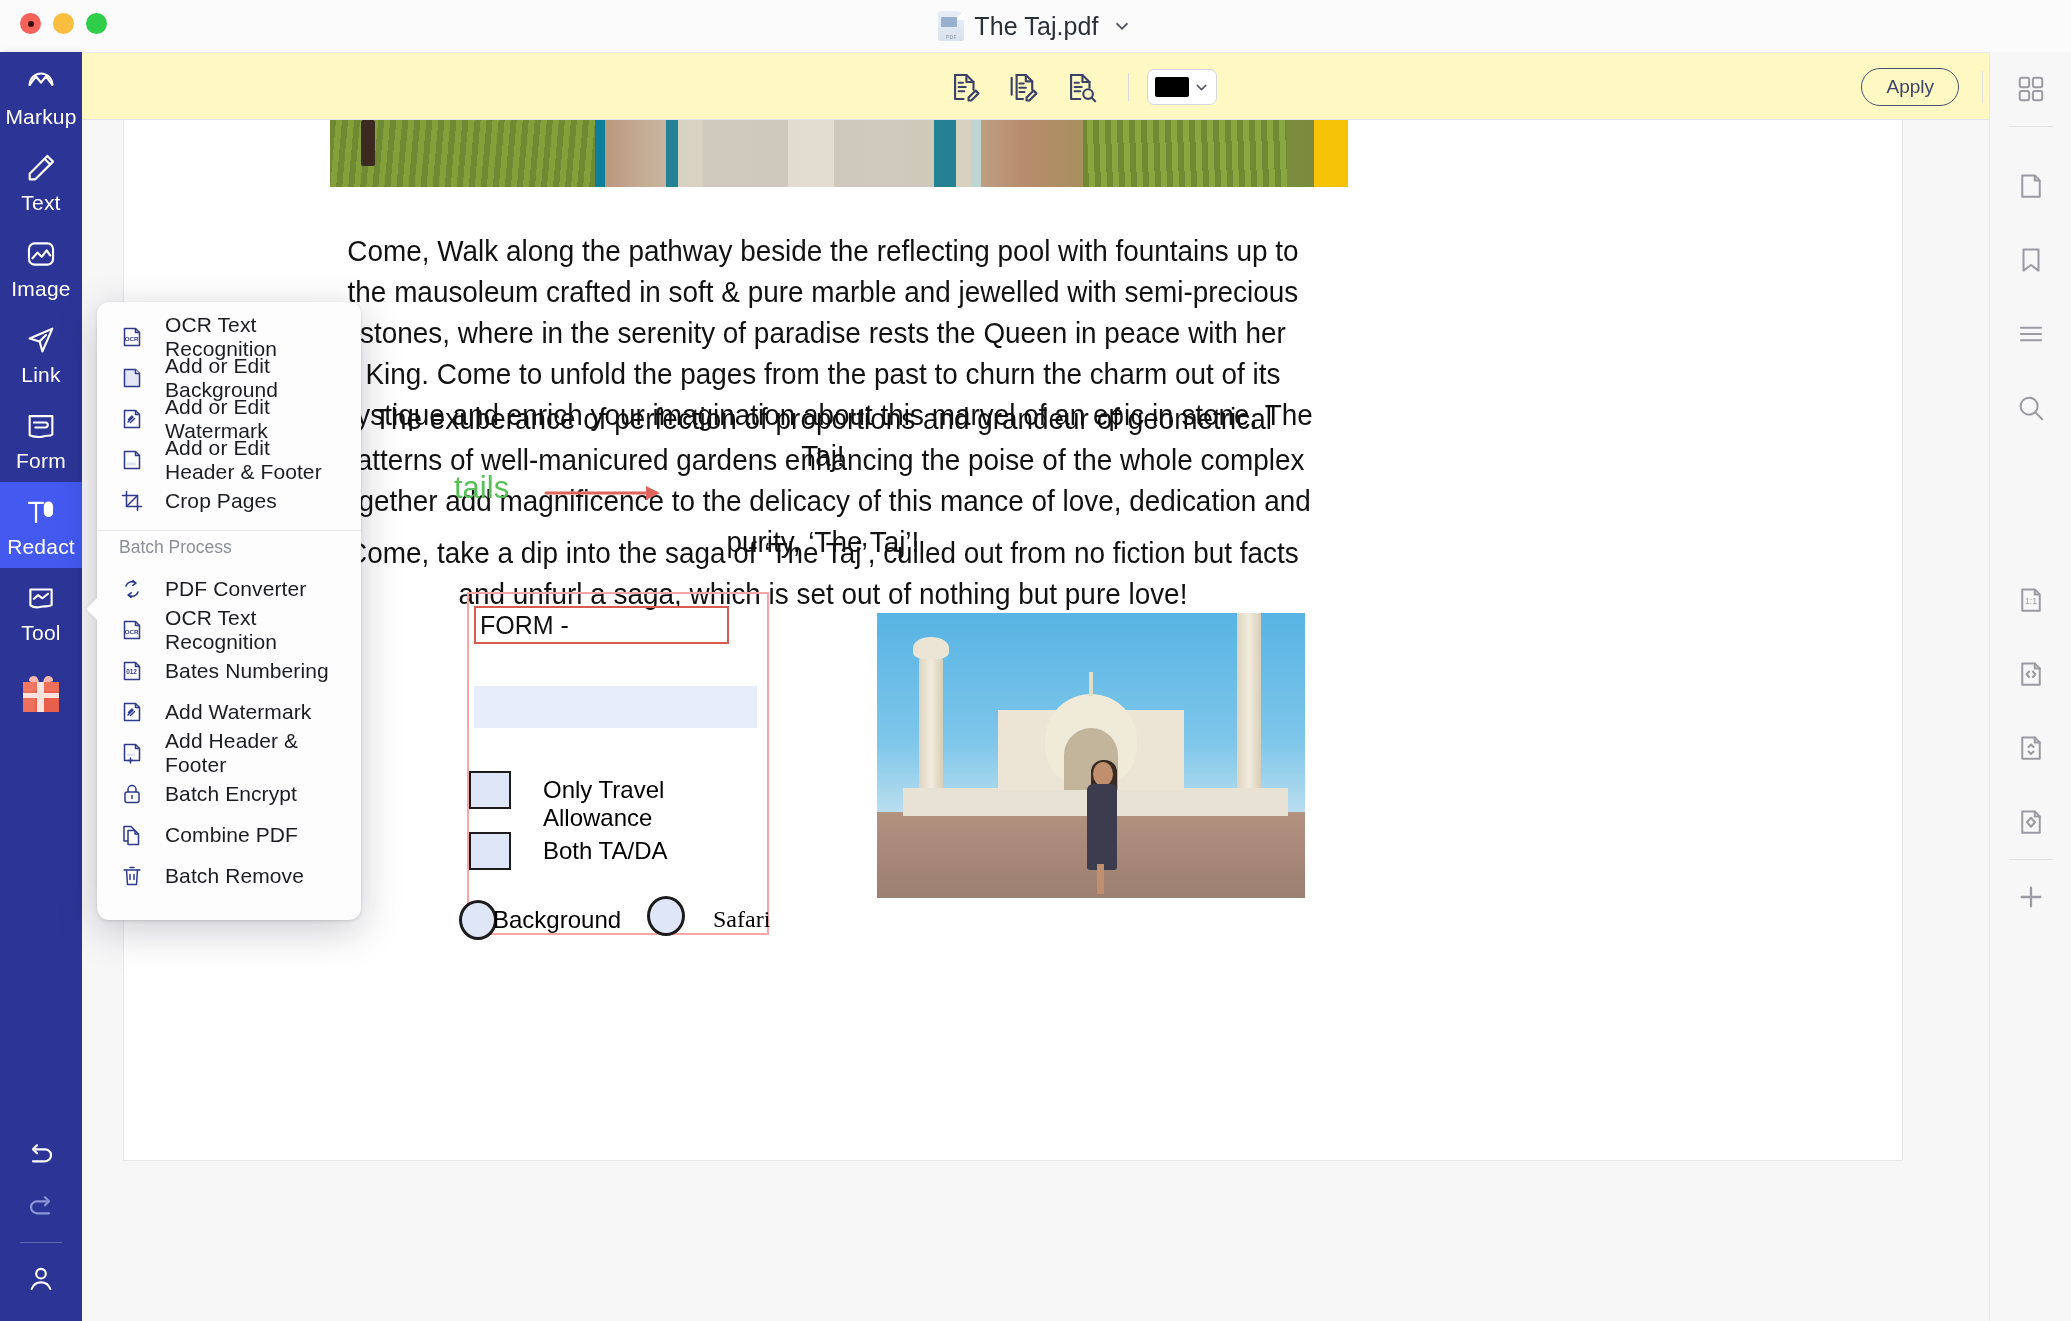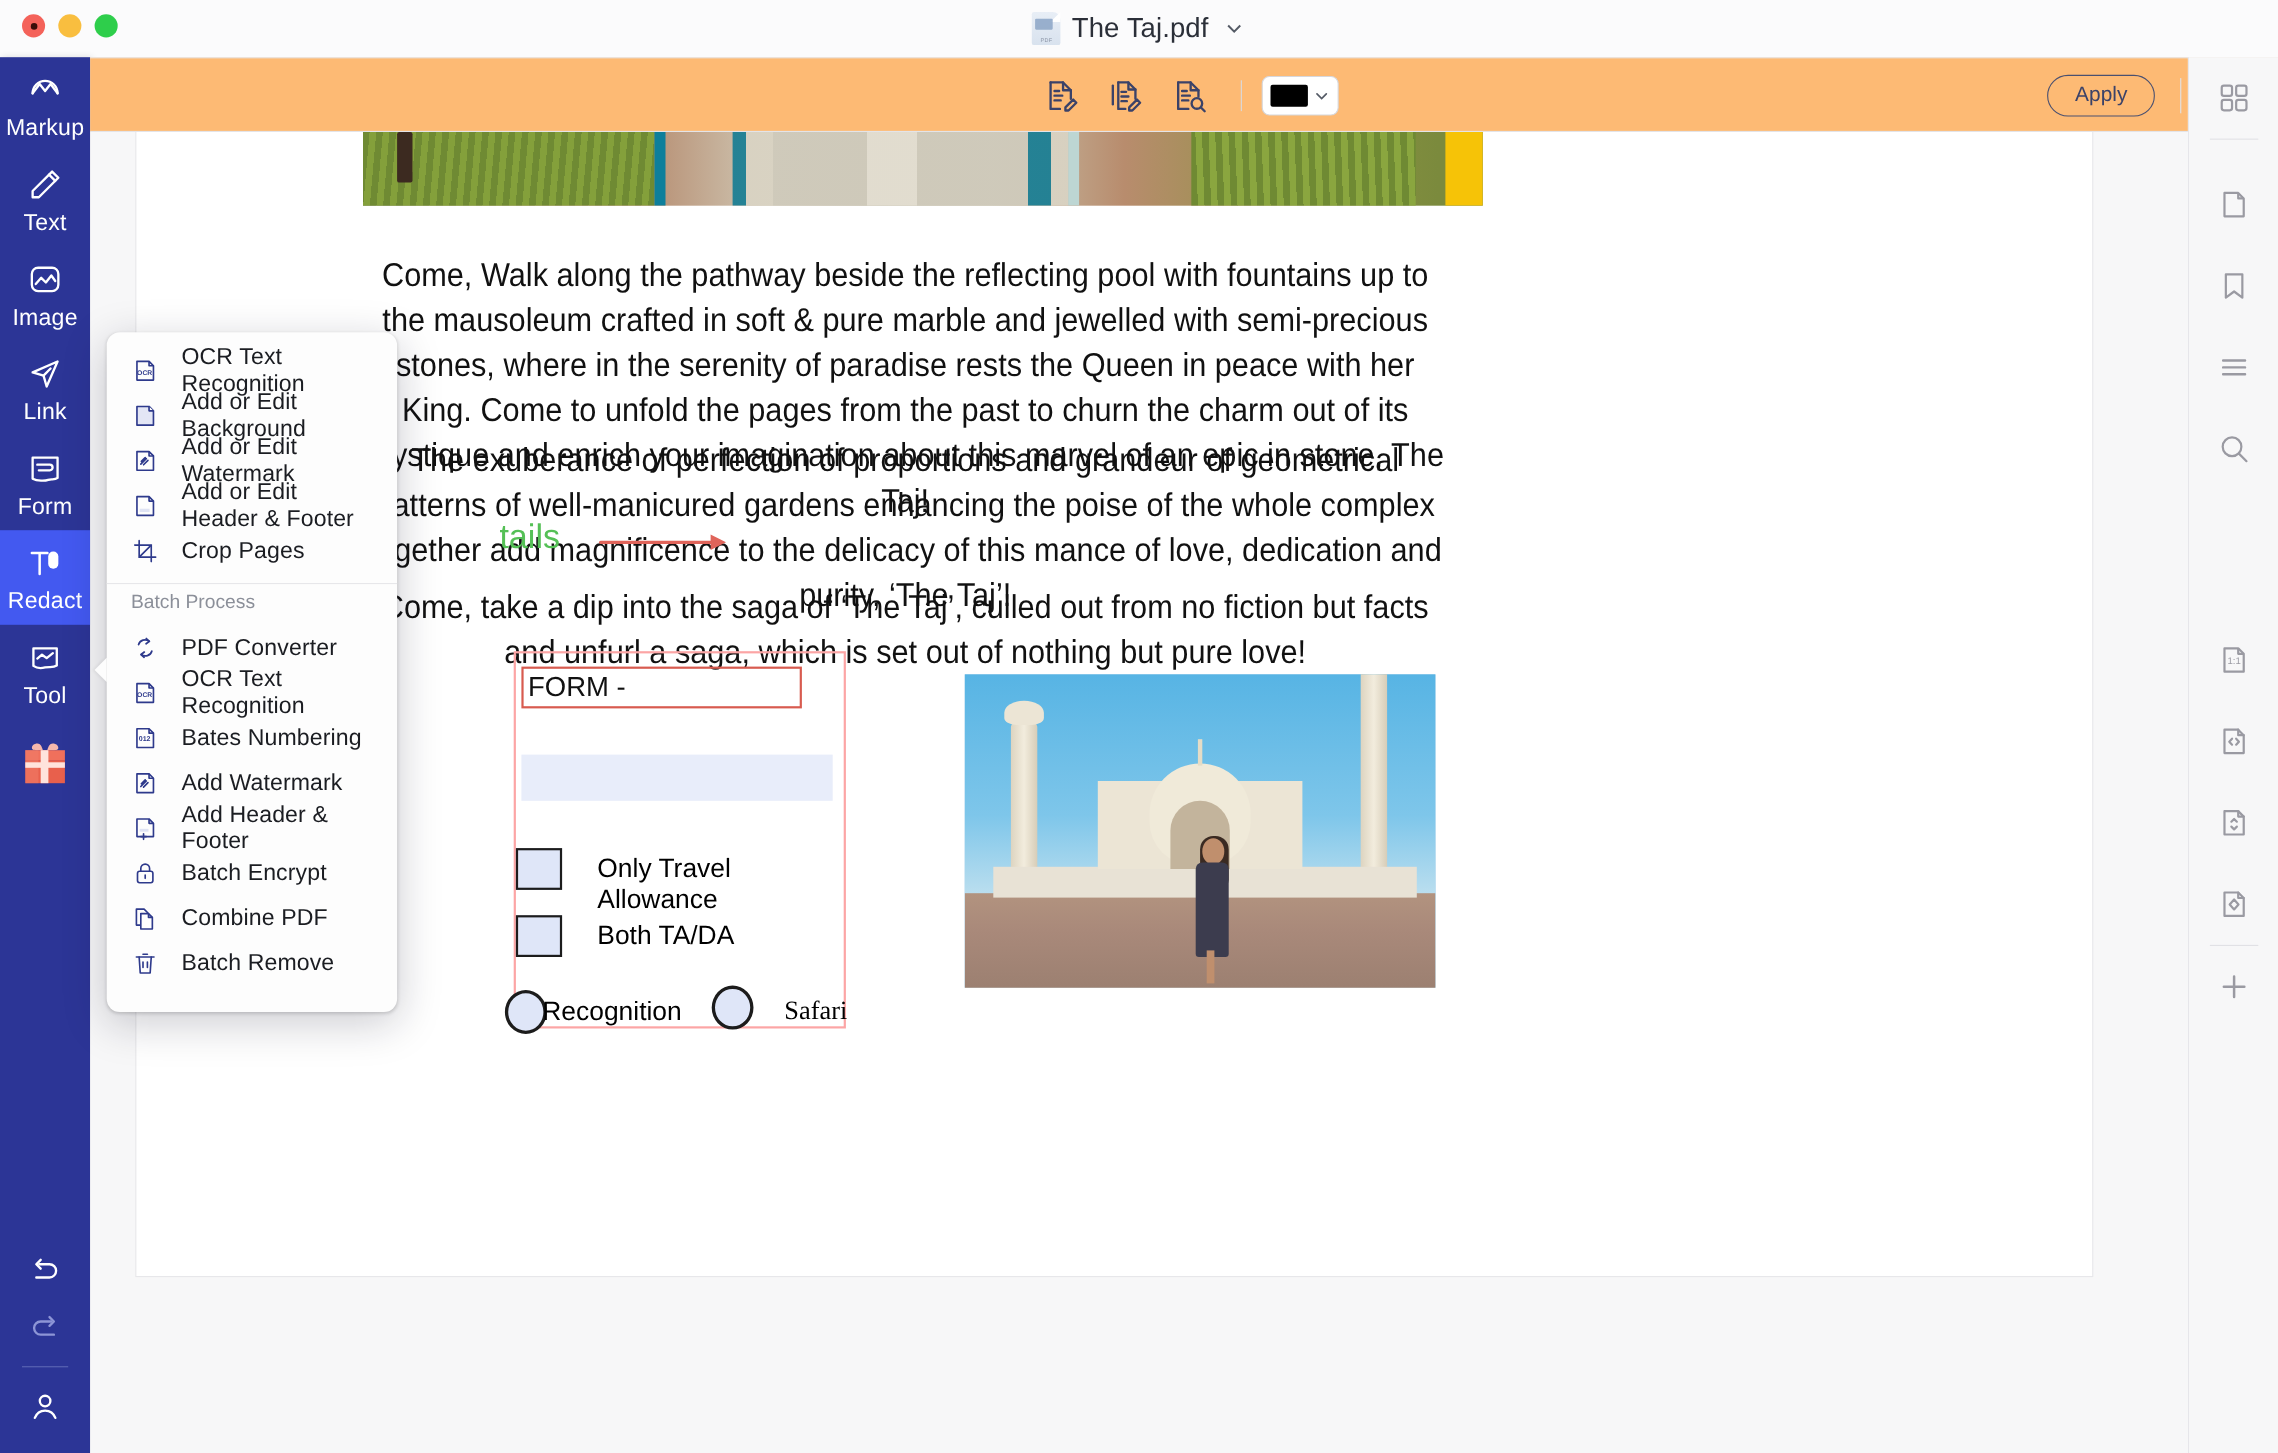--- a/index.html
+++ b/index.html
@@ -49,21 +49,21 @@
     background:#8ba4c6; border-radius:1px; opacity:.85;
   }
   .doc-title {
     font-size: 25px; color: #2b2f38; letter-spacing: .1px;
   }
   .title-chevron { margin-left:2px; color:#555b66; }
 
   
   .toolbar {
     position:absolute; left:82px; top:52px; right:0; height: 68px;
-    background:#fdba74; border-top:1px solid #e9e9ec; border-bottom:1px solid #e4e4e8;
+    background:#fef9c3; border-top:1px solid #e9e9ec; border-bottom:1px solid #e4e4e8;
     display:flex; align-items:center;
   }
   .tb-center {
     position:absolute; left:0; right:0; top:0; height:68px;
     display:flex; align-items:center; justify-content:center; gap:0px;
   }
   .tb-btn {
     width:58px; height:48px; display:flex; align-items:center; justify-content:center;
     border-radius:6px; cursor:pointer;
   }
@@ -554,21 +554,21 @@
         <div class="form-title">FORM -</div>
         <div class="form-band"></div>
 
         <div class="chk chk1"></div>
         <div class="form-lbl lbl-ta">Only Travel Allowance</div>
 
         <div class="chk chk2"></div>
         <div class="form-lbl lbl-tada">Both TA/DA</div>
 
         <div class="radio radio1"></div>
-        <div class="form-lbl lbl-sight">Recognition</div>
+        <div class="form-lbl lbl-sight">Background</div>
 
         <div class="radio radio2"></div>
         <div class="form-lbl lbl-safari">Safari</div>
       </div>
 
       <div class="photo">
         <div class="sky"></div>
         <div class="ground"></div>
         <div class="minaret min-l"></div>
         <div class="minaret min-r"></div>

